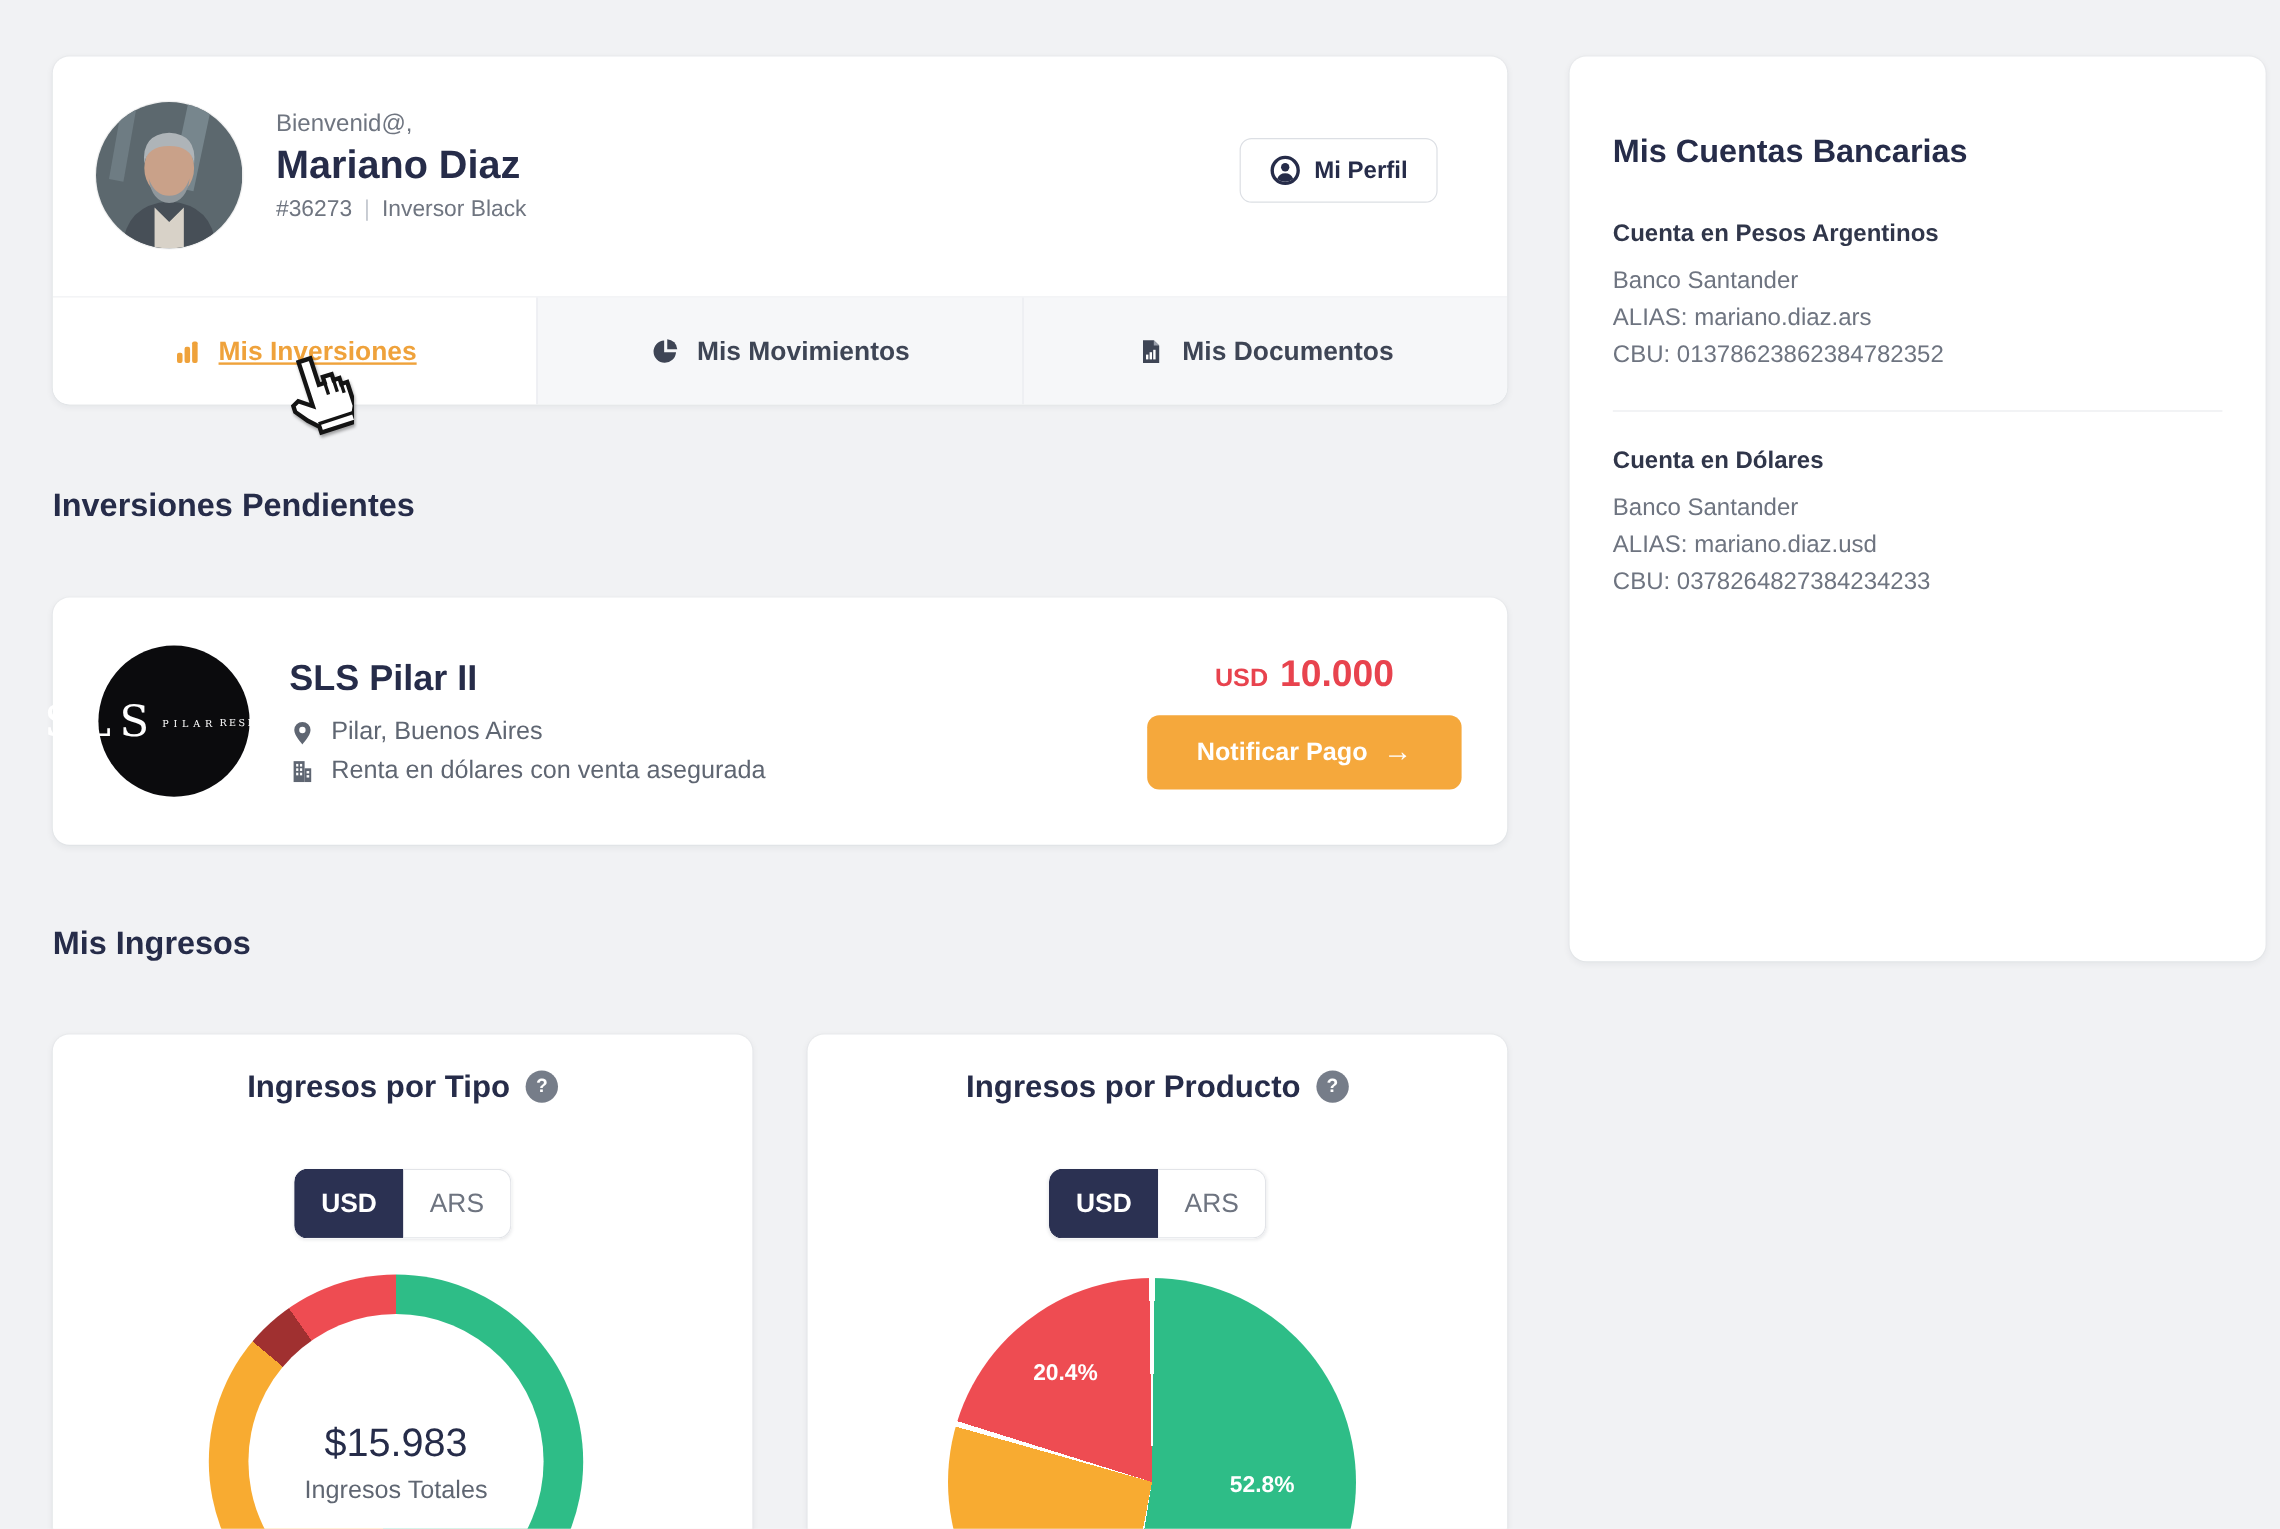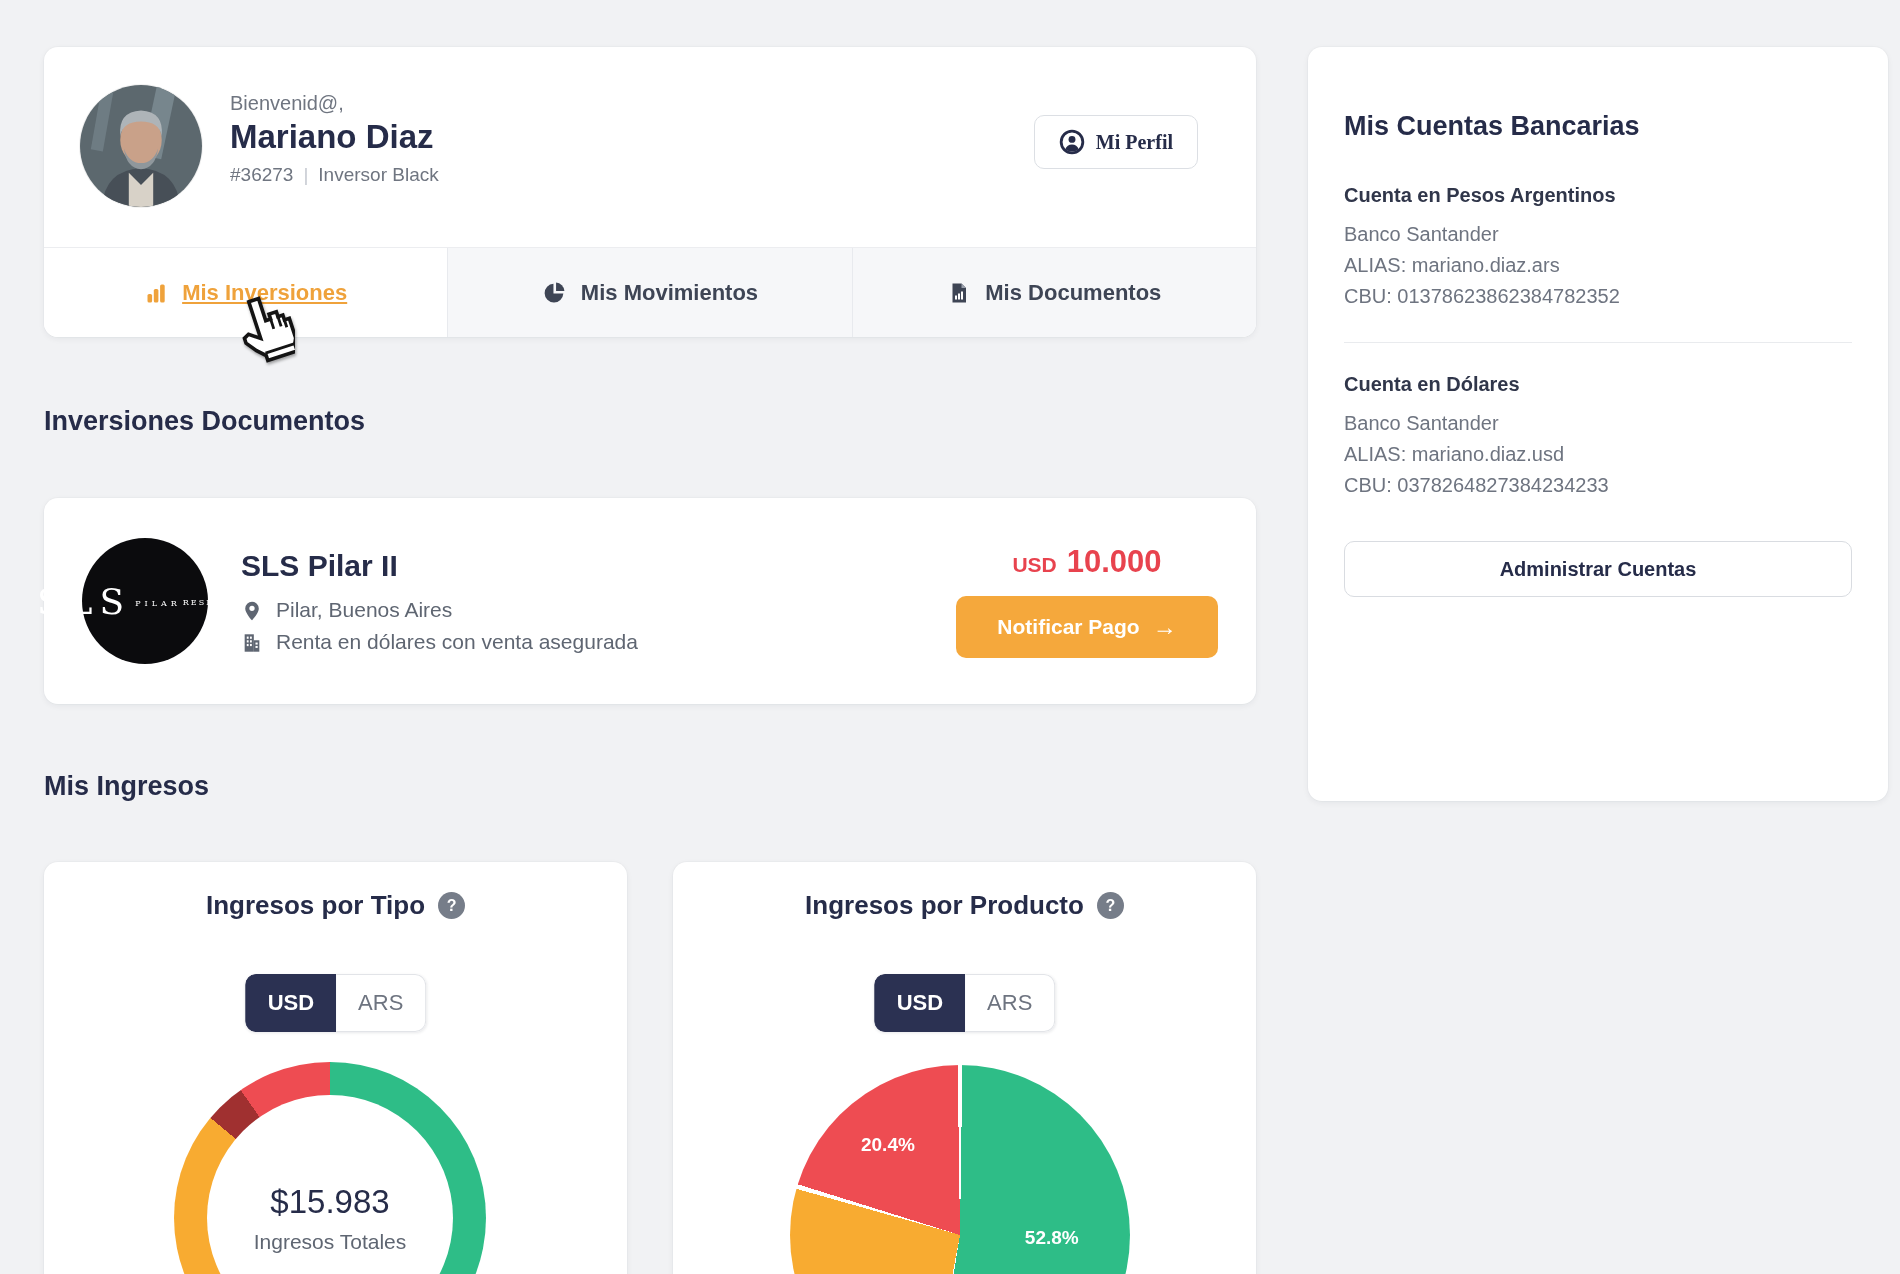--- a/index.html
+++ b/index.html
@@ -26,21 +26,21 @@
   }
   .profile-text { margin-left:28px; padding-top:7px; }
   .greeting { font-size:20px; color:#6F7580; }
   .user-name { font-size:33px; font-weight:bold; color:#262C49; margin-top:3px; }
   .user-meta { font-size:19px; color:#6F7580; margin-top:8px; }
   .user-meta .sep { color:#C6CAD1; margin:0 10px; }
   .btn-perfil {
     position:absolute; right:58px; top:68px; height:54px; padding:0 24px;
     background:#fff; border:1px solid #DCDFE4; border-radius:10px;
     display:flex; align-items:center; gap:11px; cursor:pointer;
-    font-family:Liberation Serif, serif; font-size:20px; font-weight:bold; color:#262C49;
+    font-family:Liberation Sans, sans-serif; font-size:20px; font-weight:bold; color:#262C49;
   }
   .tabs {
     position:absolute; left:0; right:0; bottom:0; height:90px;
     display:flex; border-top:1px solid #ECEDF0;
   }
   .tab {
     flex:1; display:flex; align-items:center; justify-content:center; gap:14px;
     font-size:22px; font-weight:600; color:#3E4555; background:#F6F7F9; cursor:pointer;
   }
   .tab + .tab { border-left:1px solid #E8EAEE; }
@@ -215,24 +215,23 @@
     <div class="acct-line">ALIAS: mariano.diaz.ars</div>
     <div class="acct-line">CBU: 01378623862384782352</div>
   </div>
   <hr class="acct-divider">
   <div>
     <div class="acct-name">Cuenta en Dólares</div>
     <div class="acct-line">Banco Santander</div>
     <div class="acct-line">ALIAS: mariano.diaz.usd</div>
     <div class="acct-line">CBU: 0378264827384234233</div>
   </div>
-  <button class="btn-manage">Administrar Cuentas</button>
 </aside>
 
-<h2 class="section-heading heading-pending">Inversiones Documentos</h2>
+<h2 class="section-heading heading-pending">Inversiones Pendientes</h2>
 
 <section class="card investment-card">
   <div class="sls-logo">
     <div class="l1">SLS</div>
     <div class="l2">PILAR</div>
     <div class="l3">RESIDENCES</div>
   </div>
   <div class="inv-info">
     <div class="inv-name">SLS Pilar II</div>
     <div class="inv-row">

